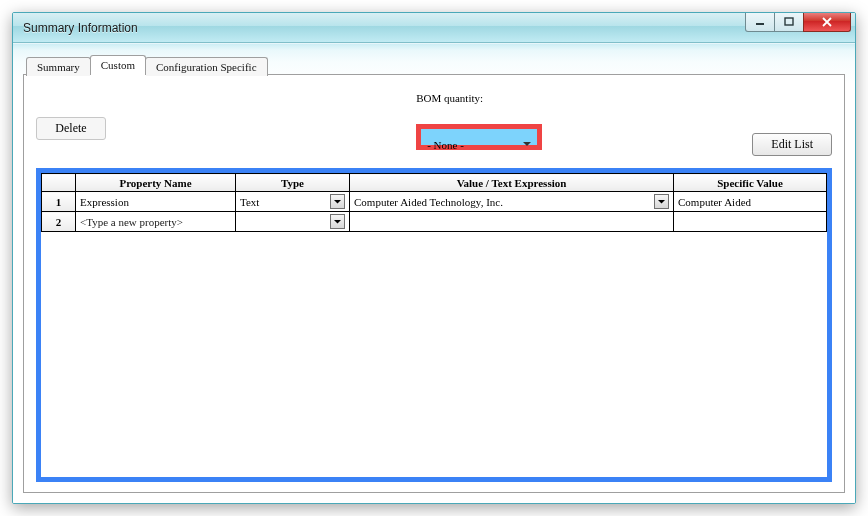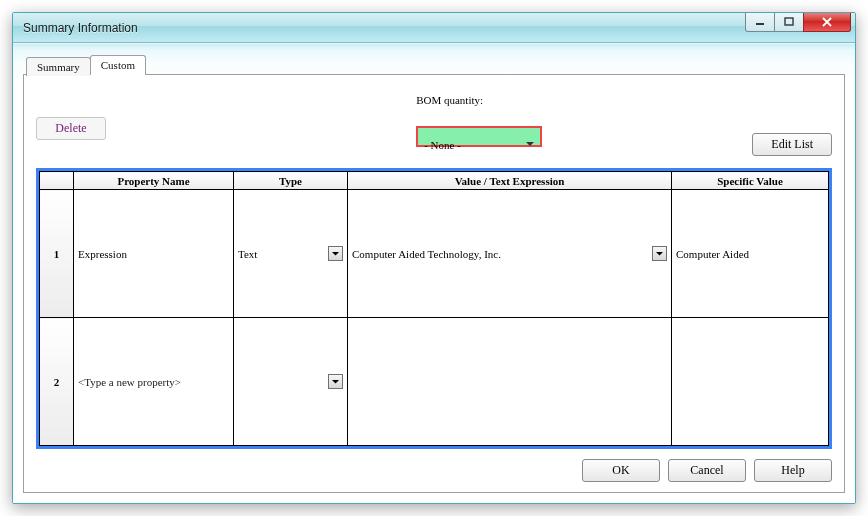--- a/index.html
+++ b/index.html
@@ -124,60 +124,60 @@
     border: 1px solid #8a8a8a;
     background: linear-gradient(to bottom, #fdfdfd, #e7e7e7);
     border-radius: 3px;
     padding: 3px 18px;
     font-size: 12px;
     color: #000;
     text-align: center;
     min-width: 70px;
   }
   .btn.disabled {
-    color: #701a75;
+    color: #000000;
     border-color: #c7c7c7;
     background: #f6f6f6;
     margin-top: 15px;
   }
   .bom-group {
     display: flex;
     flex-direction: column;
     align-items: flex-start;
     gap: 20px;
     position: relative;
     left: 50px;
   }
   .bom-label { font-size: 11px; }
   .combo {
-    border: 2px solid #ef4444;
-    background: #86efac;
+    border: 5px solid #ef4444;
+    background: #7dd3fc;
     height: 21px;
     width: 126px;
     display: flex;
     align-items: center;
     justify-content: space-between;
     padding: 16px 2px 0 6px;
     font-size: 11px;
   }
   .combo .arrow {
     width: 16px;
     height: 16px;
     display: flex;
     align-items: center;
     justify-content: center;
   }
   .editlist-wrap { align-self: flex-end; margin-top: 48px; }
 
   .grid-wrap {
     flex:1;
-    border: 3px solid #3b82f6;
+    border: 5px solid #3b82f6;
     overflow: hidden;
     display: flex;
-    flex-direction: row;
+    flex-direction: column;
     background:#fff;
   }
   table.grid {
     border-collapse: collapse;
     width: 100%;
     table-layout: fixed;
   }
   table.grid th, table.grid td {
     border: 1px solid #000;
     padding: 2px 4px;
@@ -250,20 +250,21 @@
             <path d="M2 1 L10 9 M10 1 L2 9" stroke="#fff" stroke-width="1.8"></path>
           </svg>
       </div>
     </div>
   </div>
 
   <div class="client">
     <div class="tabstrip">
       <div class="tab inactive">Summary</div>
       <div class="tab active">Custom</div>
+      <div class="tab inactive">Configuration Specific</div>
     </div>
 
     <div class="tabpanel">
 
       <div class="top-row">
         <div class="btn disabled">Delete</div>
 
         <div class="bom-group">
           <span class="bom-label">BOM quantity:</span>
           <div class="combo">
@@ -339,21 +340,16 @@
                 </div>
               </td>
               <td></td>
               <td></td>
             </tr>
           </tbody>
         </table>
         <div class="grid-filler"></div>
       </div>
 
-      <div class="bottom-buttons">
-        <div class="btn">OK</div>
-        <div class="btn">Cancel</div>
-        <div class="btn">Help</div>
-      </div>
 
     </div>
   </div>
 </div>
 
 </body></html>

